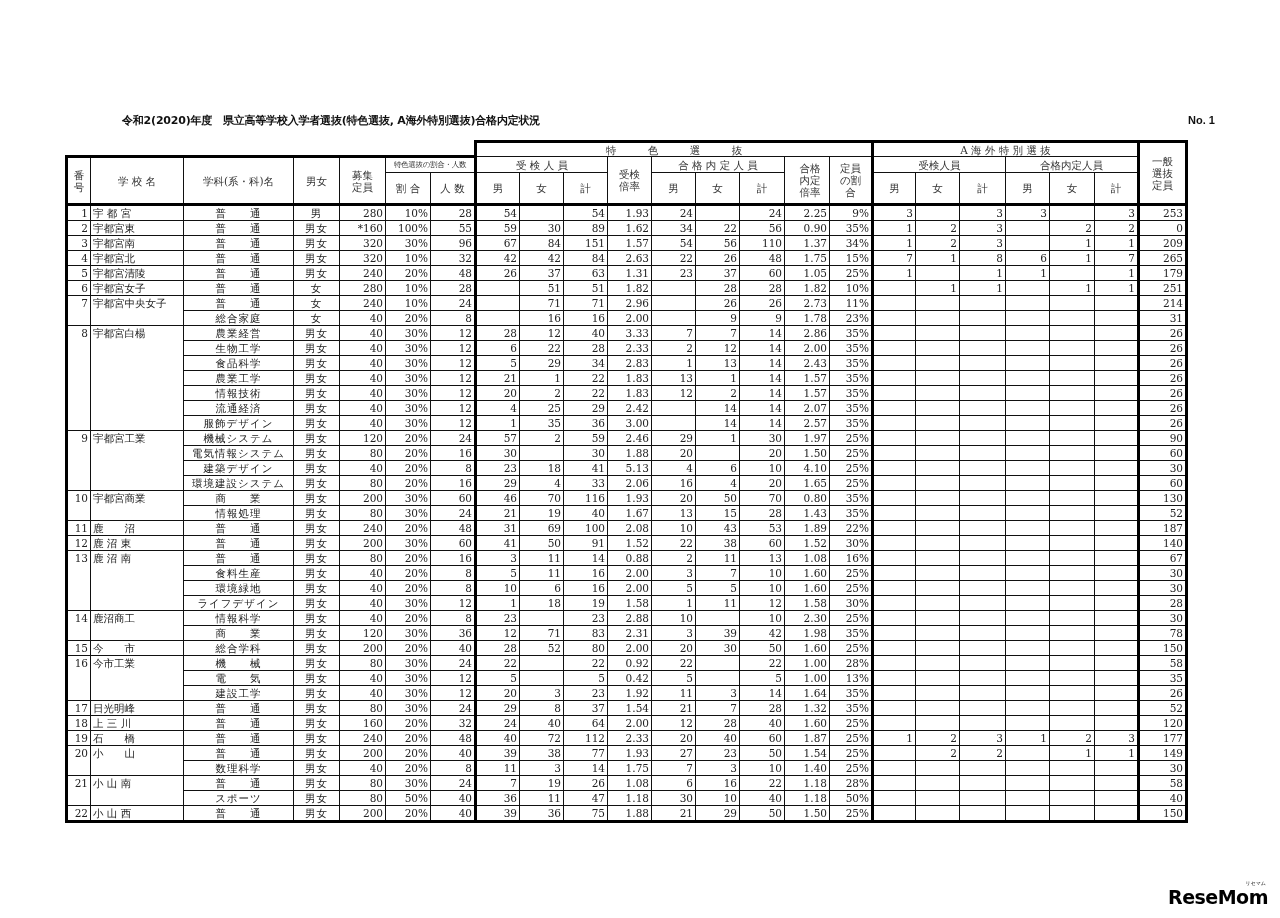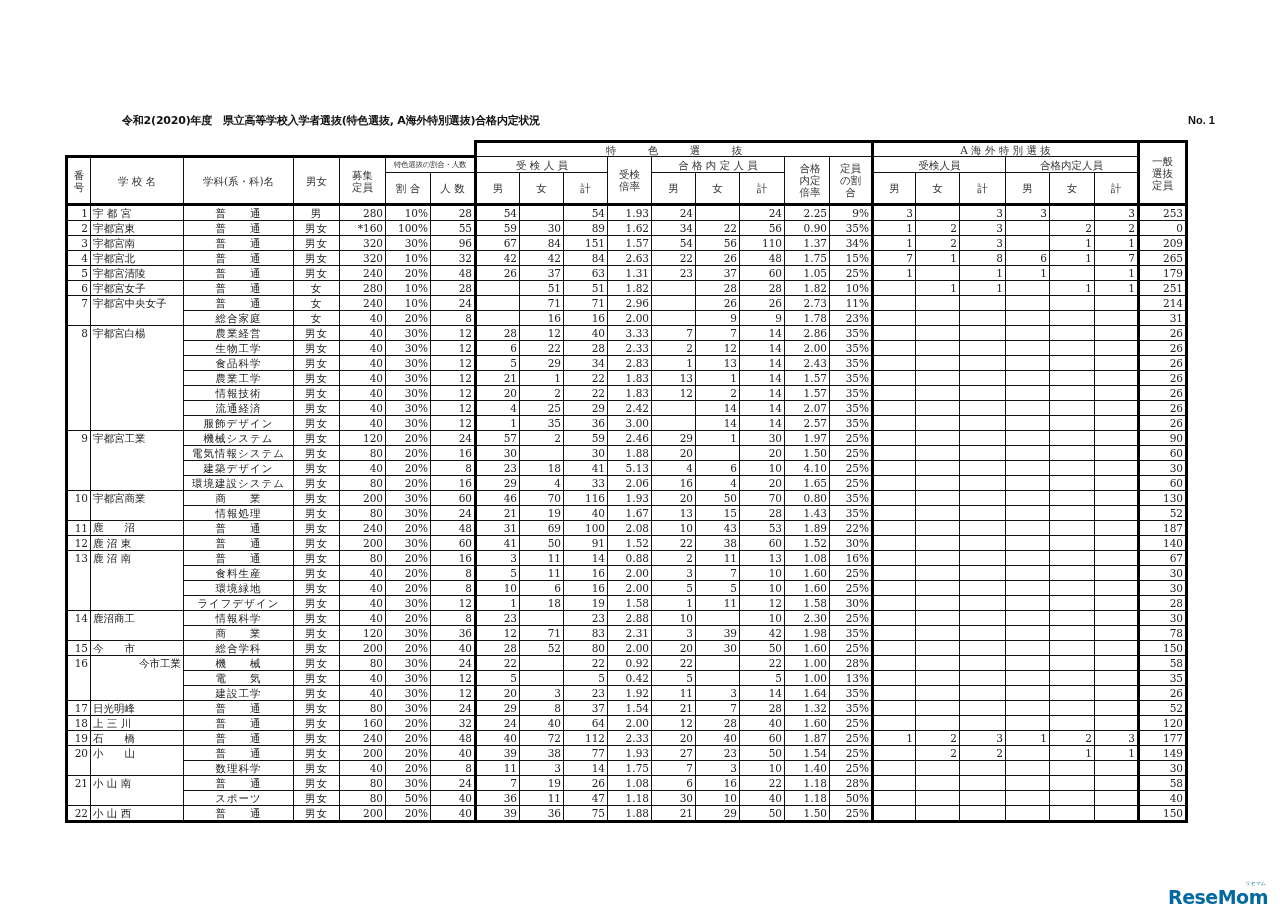--- a/index.html
+++ b/index.html
@@ -17,21 +17,21 @@
   .blank { border-left: none; border-top: none; }
   td.num { text-align: right; }
   td.c { text-align: center; letter-spacing: 1px; }
   td.l { text-align: left; }
   th.small { font-size: 7.5px; letter-spacing: -0.3px; }
   .thick-l { border-left: 3px solid #000 !important; }
   .thick-r { border-right: 3px solid #000 !important; }
   .thick-t { border-top: 3px solid #000 !important; }
   .thick-b { border-bottom: 3px solid #000 !important; }
   .watermark { position: absolute; left: 1168px; top: 886px; font-family: "DejaVu Sans", sans-serif;
-               font-weight: bold; font-size: 19px; color: #0369a1; letter-spacing: -0.5px; }
+               font-weight: bold; font-size: 19px; color: #000000; letter-spacing: -0.5px; }
   .watermark small { position: absolute; right: 2px; top: -6px; font-size: 5px; font-weight: normal; letter-spacing: 0; }
 </style>
 </head>
 <body>
 
 <div class="title">令和2(2020)年度　県立高等学校入学者選抜(特色選抜, A海外特別選抜)合格内定状況</div>
 <div class="pageno">No. 1</div>
 
 <table>
   <colgroup>
@@ -597,21 +597,21 @@
         <td class="num"></td>
         <td class="num"></td>
         <td class="num"></td>
         <td class="num"></td>
         <td class="num"></td>
         <td class="num thick-r"></td>
         <td class="num thick-r">52</td>
       </tr>
       <tr>
         <td class="num thick-l" rowspan="1" style="vertical-align: top;">11</td>
-        <td class="l" rowspan="1" style="vertical-align: top; font-family: Liberation Mono, monospace;">鹿　　沼</td>
+        <td class="l" rowspan="1" style="vertical-align: top;">鹿　　沼</td>
         <td class="c">普　　通</td>
         <td class="c">男女</td>
         <td class="num">240</td>
         <td class="num">20%</td>
         <td class="num thick-r">48</td>
         <td class="num">31</td>
         <td class="num">69</td>
         <td class="num">100</td>
         <td class="num">2.08</td>
         <td class="num">10</td>
@@ -814,21 +814,21 @@
         <td class="num"></td>
         <td class="num"></td>
         <td class="num"></td>
         <td class="num"></td>
         <td class="num"></td>
         <td class="num thick-r"></td>
         <td class="num thick-r">150</td>
       </tr>
       <tr>
         <td class="num thick-l" rowspan="3" style="vertical-align: top;">16</td>
-        <td class="l" rowspan="3" style="vertical-align: top; text-align: right;">今市工業</td>
+        <td class="l" rowspan="3" style="vertical-align: top;">今市工業</td>
         <td class="c">機　　械</td>
         <td class="c">男女</td>
         <td class="num">80</td>
         <td class="num">30%</td>
         <td class="num thick-r">24</td>
         <td class="num">22</td>
         <td class="num"></td>
         <td class="num">22</td>
         <td class="num">0.92</td>
         <td class="num">22</td>

